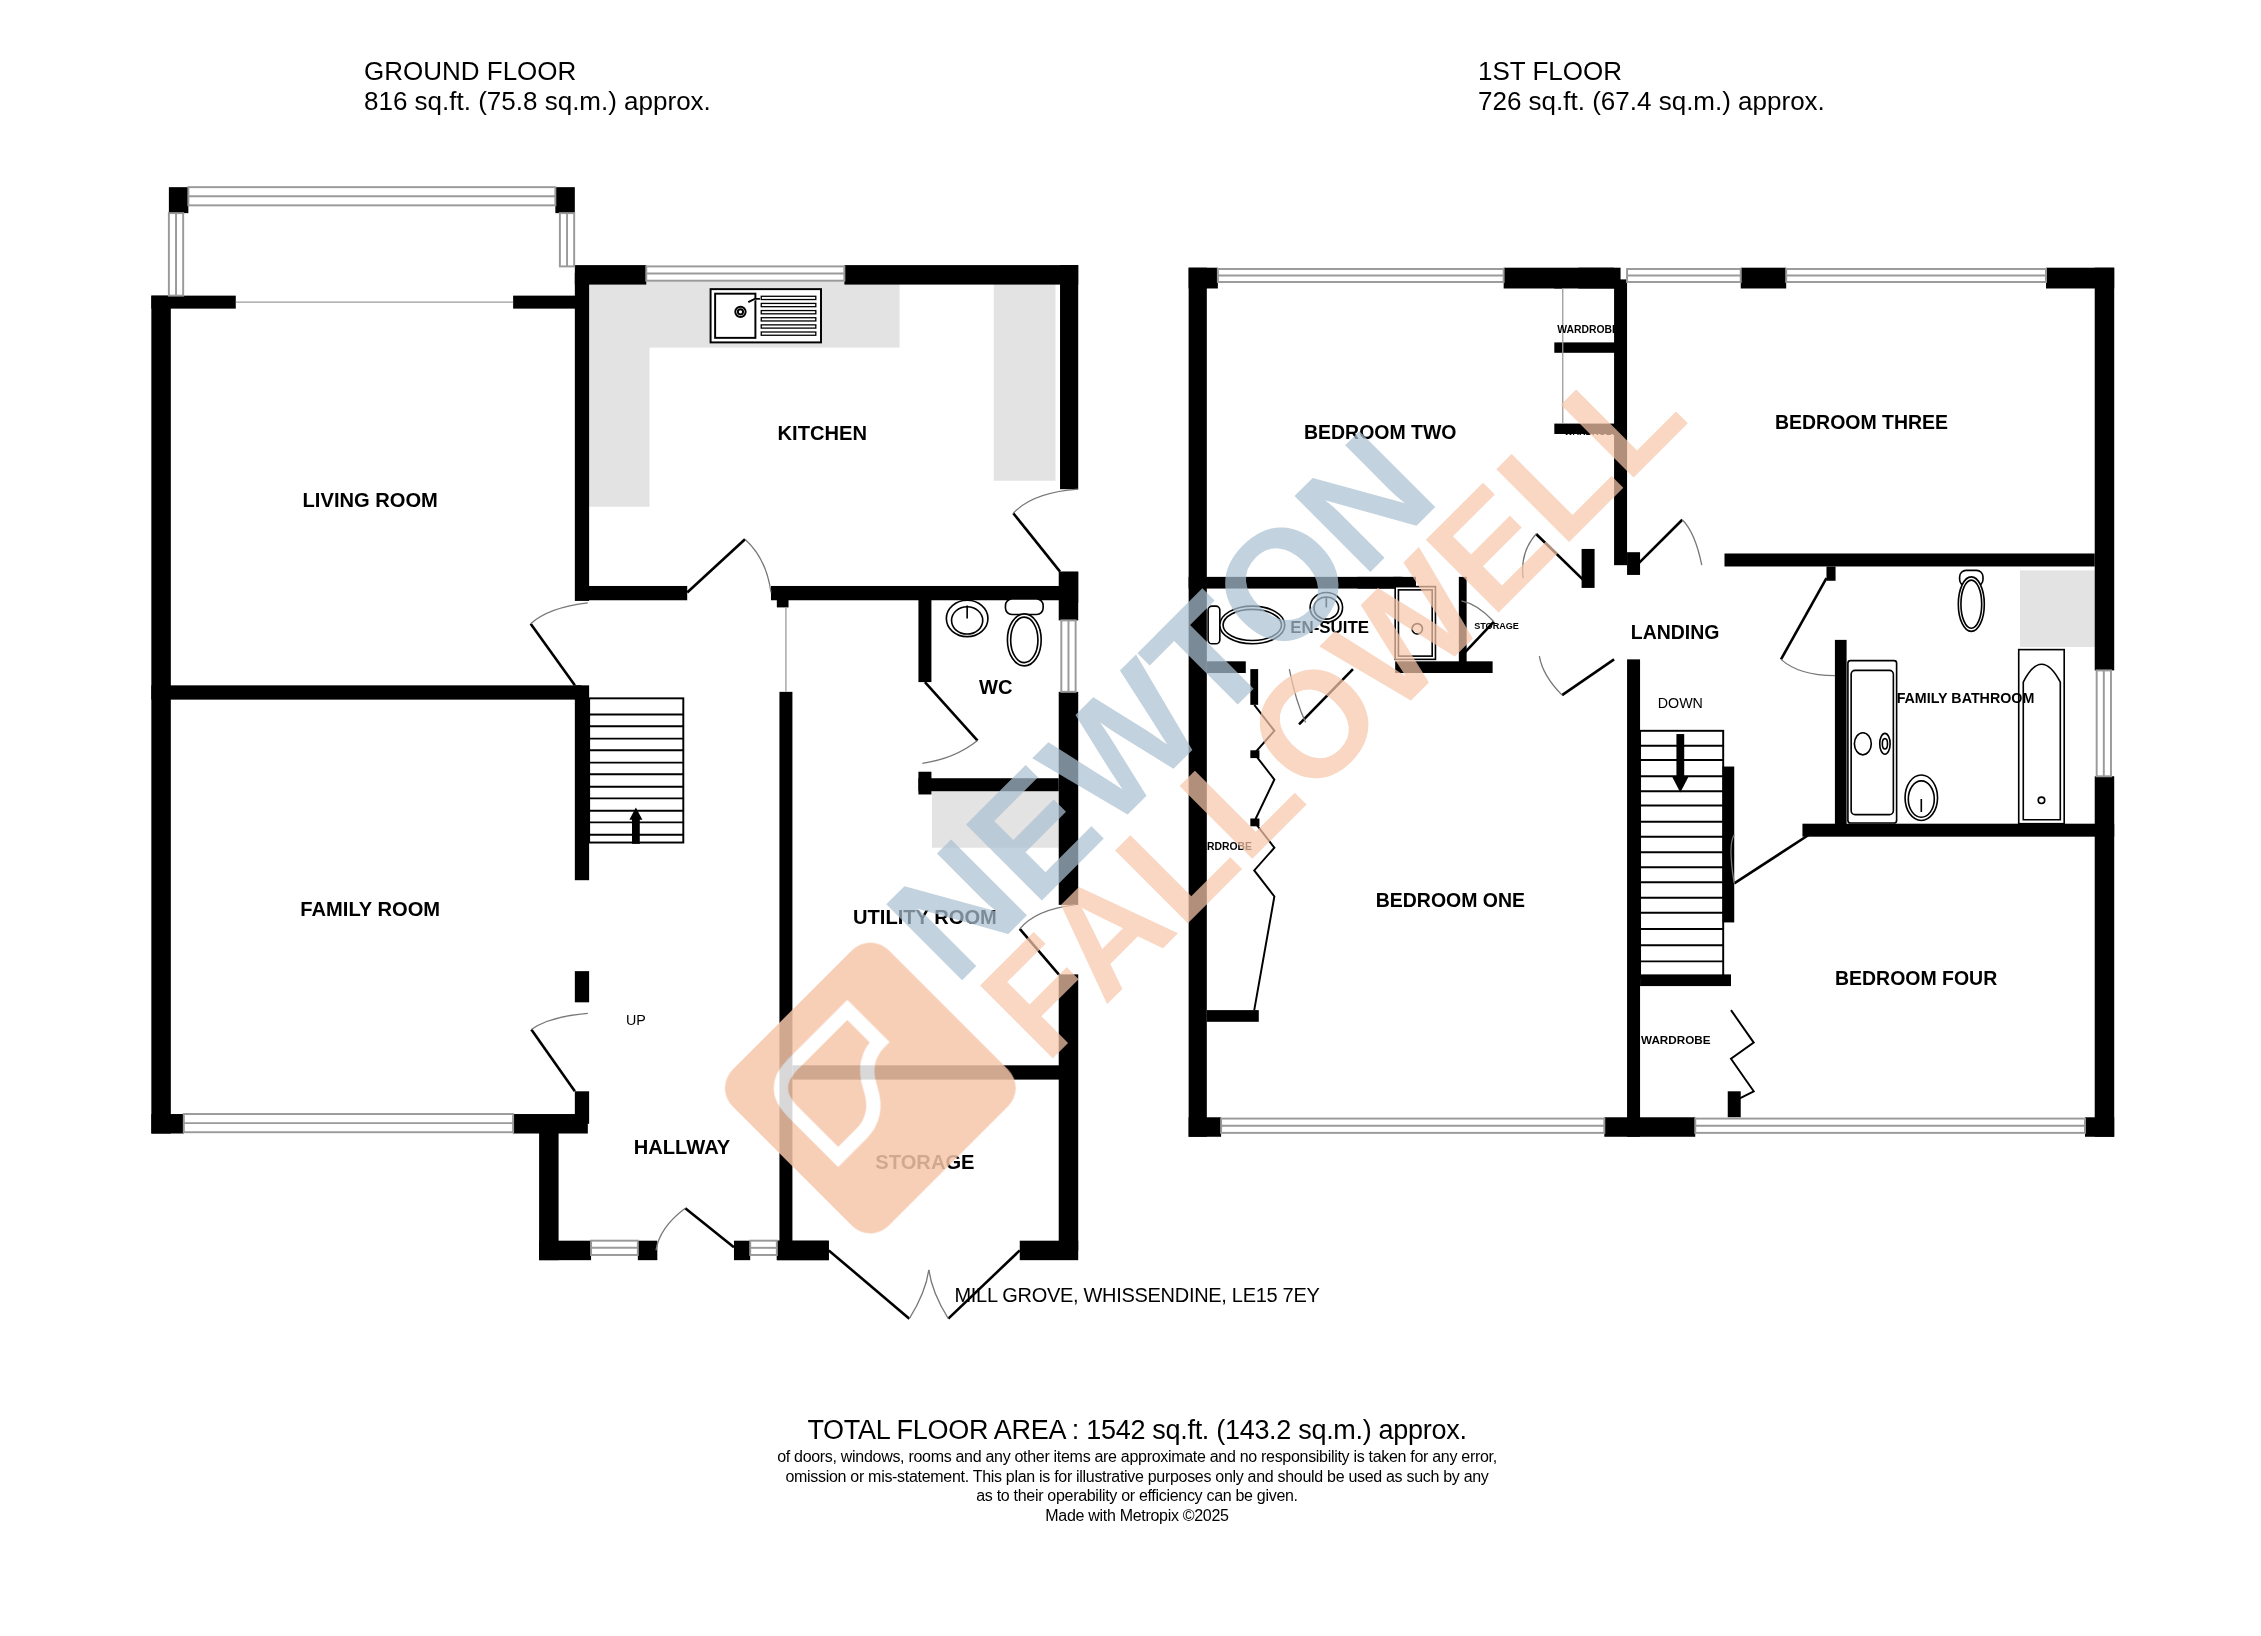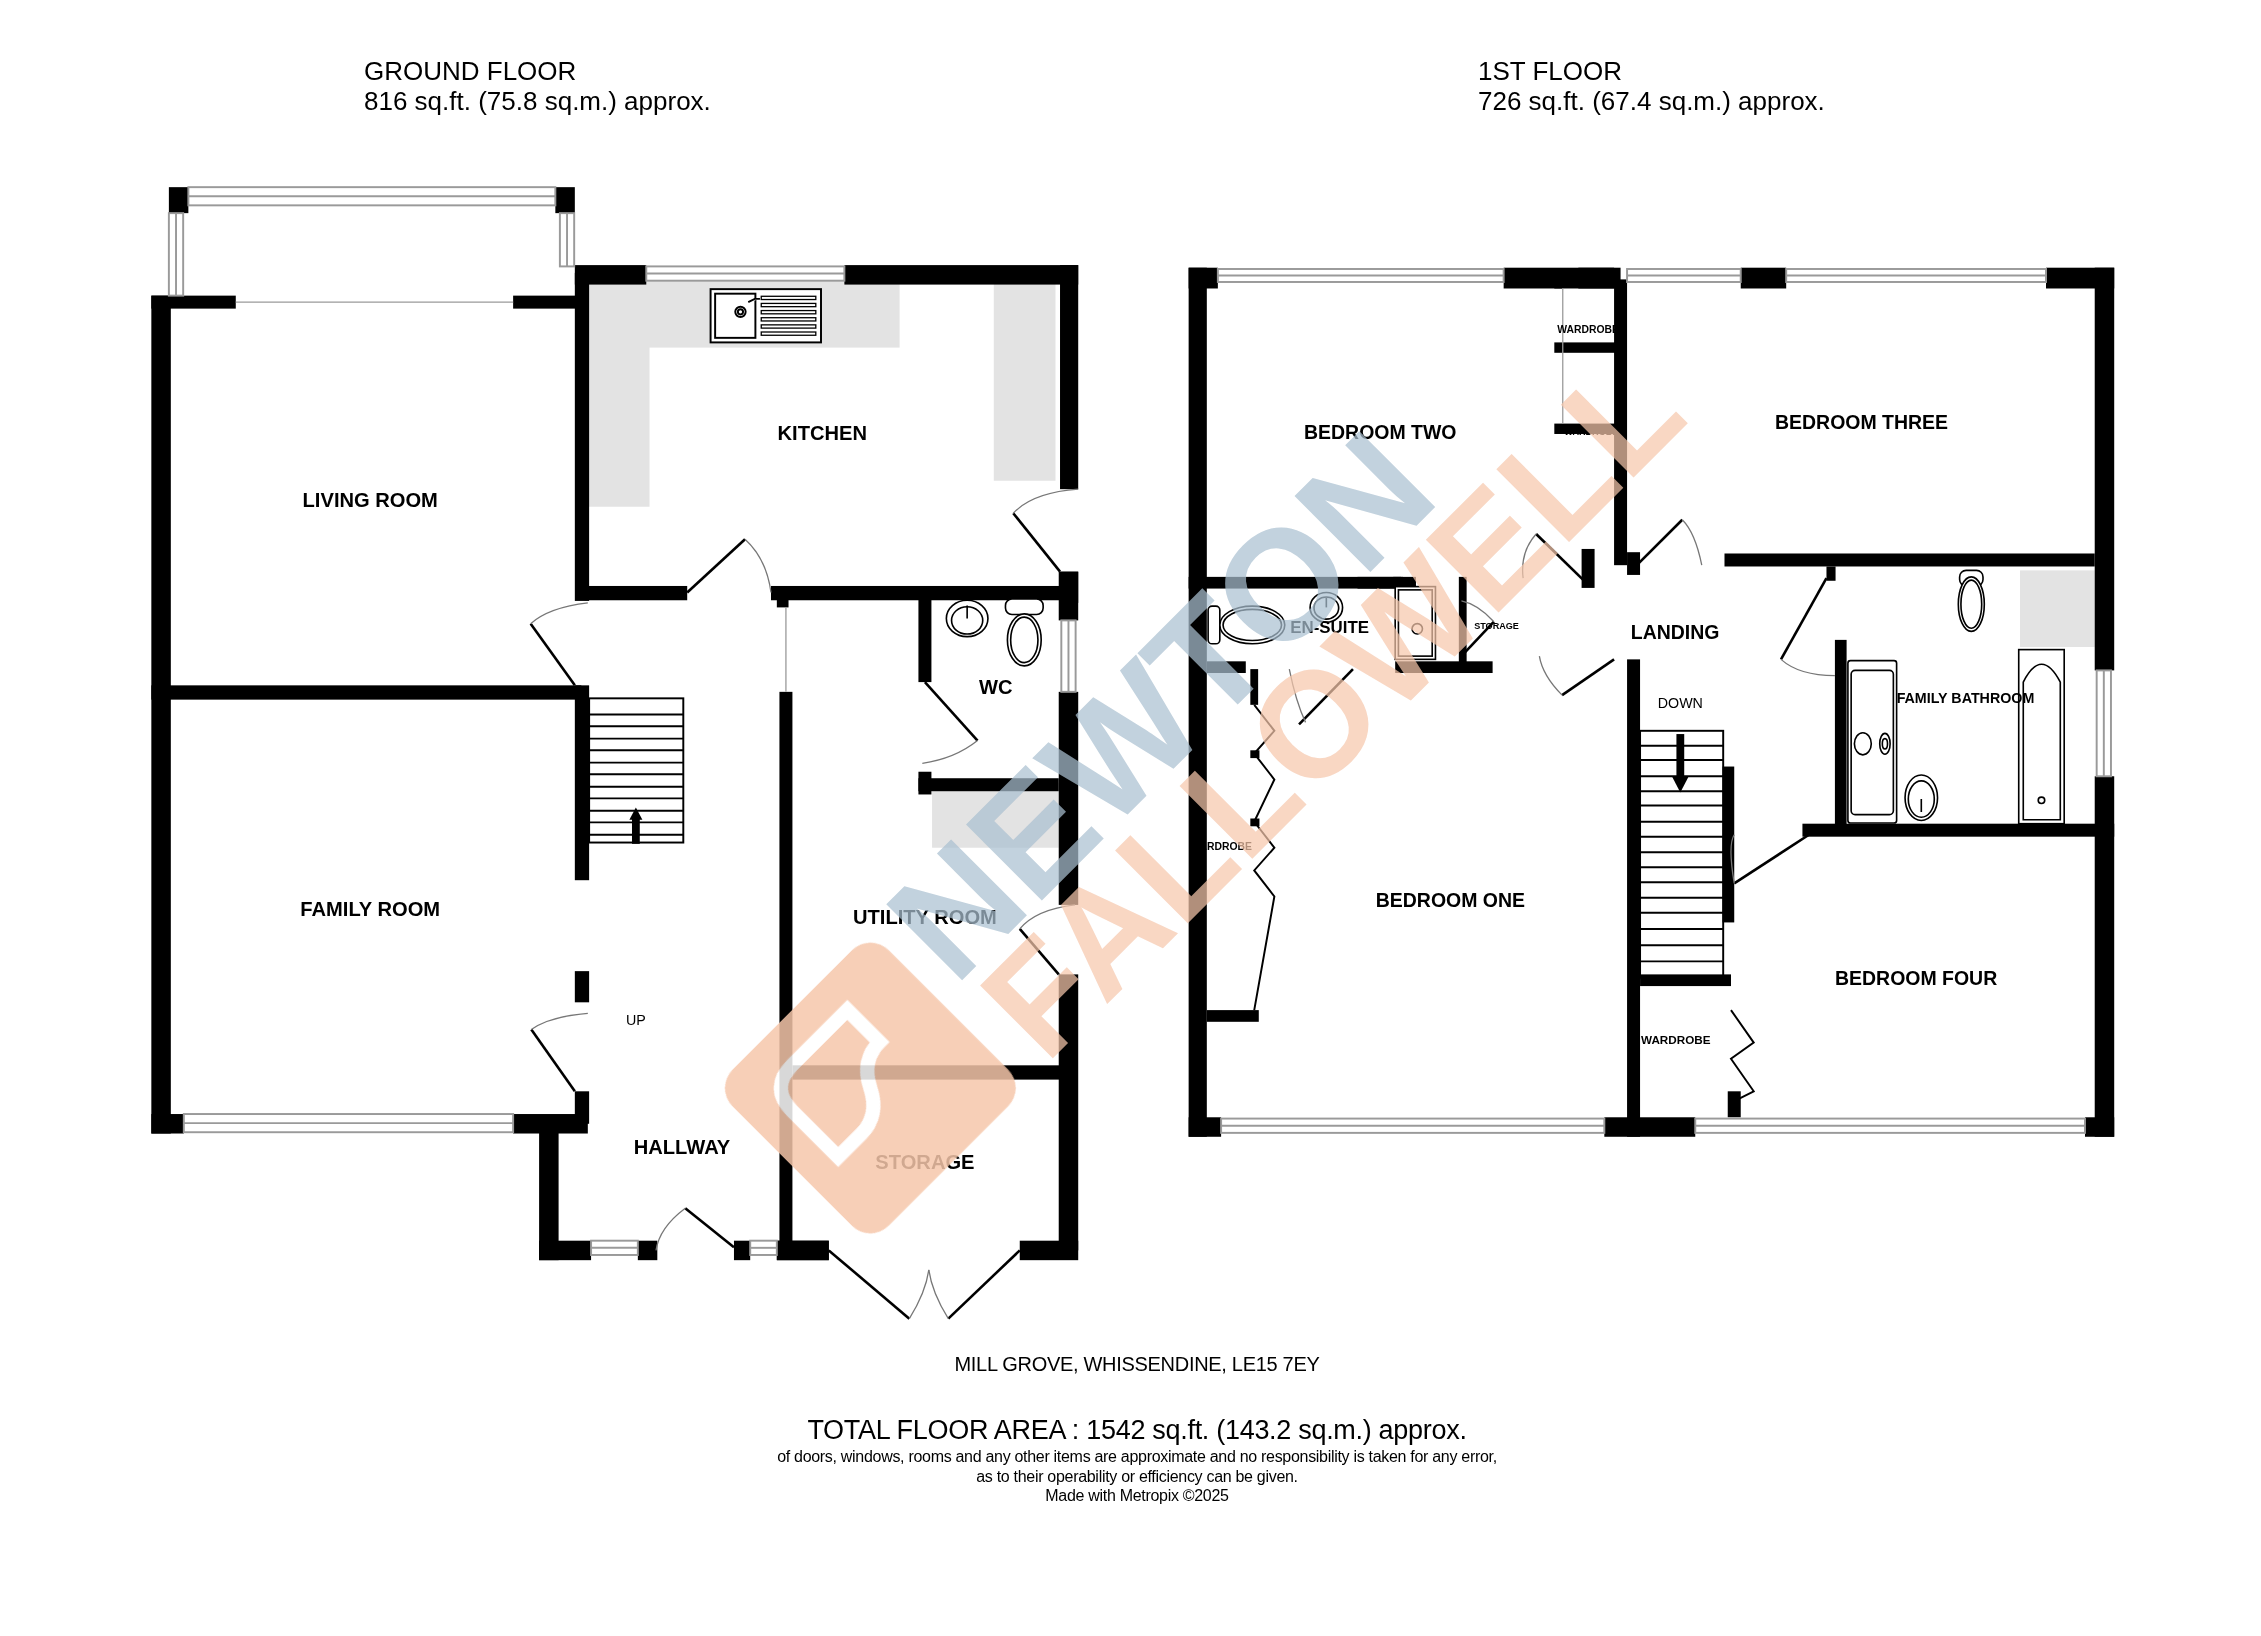--- a/index.html
+++ b/index.html
@@ -1,21 +1,21 @@
 <!DOCTYPE html>
 <html style="font-size:10.4px"><head>
 <meta charset="utf-8">
 <style>
   html, body { margin: 0; padding: 0; background: #ffffff; }
   body { width: 2261px; height: 1637px; position: relative; overflow: hidden; font-family: "Liberation Sans", sans-serif; color: #000; }
   svg.plan { position: absolute; left: 0; top: 0; width: 2261px; height: 1637px; }
   .hdr { position: absolute; font-family: "Liberation Sans", sans-serif; font-size: 26px; line-height: 30px; color: #000; }
   .hdr div { white-space: nowrap; }
   .footer { position: absolute; left: 676px; width: 922px; text-align: center; font-family: "Liberation Sans", sans-serif; color: #000; }
-  .addr { top: 1353px; font-size: 20px; letter-spacing: -0.3px; }
+  .addr { top: 1284px; font-size: 20px; letter-spacing: -0.3px; }
   .total { top: 1415px; font-size: 27px; letter-spacing: -0.3px; }
   .disc { top: 1447px; font-size: 16px; line-height: 19.5px; letter-spacing: -0.3px; }
   .room-label { font-family: "Liberation Sans", sans-serif; font-weight: bold; fill: #000; text-anchor: middle; }
   .small-label { font-family: "Liberation Sans", sans-serif; font-weight: bold; fill: #000; text-anchor: middle; }
   .plain-label { font-family: "Liberation Sans", sans-serif; fill: #000; text-anchor: middle; }
   .wm-text { font-family: "Liberation Sans", sans-serif; font-weight: bold; }
 </style>
 </head>
 <body>
 
@@ -409,16 +409,17 @@
     </g>
     <text class="wm-text" transform="translate(1470,1520) rotate(-45)" font-size="240" fill="#a9bfd0" fill-opacity="0.85">NEWTON</text>
     <text class="wm-text" transform="translate(1610,1640) rotate(-45)" font-size="230" fill="#f6c7ab" fill-opacity="0.85">FALLOWELL</text>
   </g>
 </svg>
 
 <div class="footer addr">MILL GROVE, WHISSENDINE, LE15 7EY</div>
 <div class="footer total">TOTAL FLOOR AREA : 1542 sq.ft. (143.2 sq.m.) approx.</div>
 <div class="footer disc">
   <div>of doors, windows, rooms and any other items are approximate and no responsibility is taken for any error,</div>
+  <div>omission or mis-statement. This plan is for illustrative purposes only and should be used as such by any</div>
   <div>as to their operability or efficiency can be given.</div>
   <div>Made with Metropix ©2025</div>
 </div>
 
 
 </body></html>

